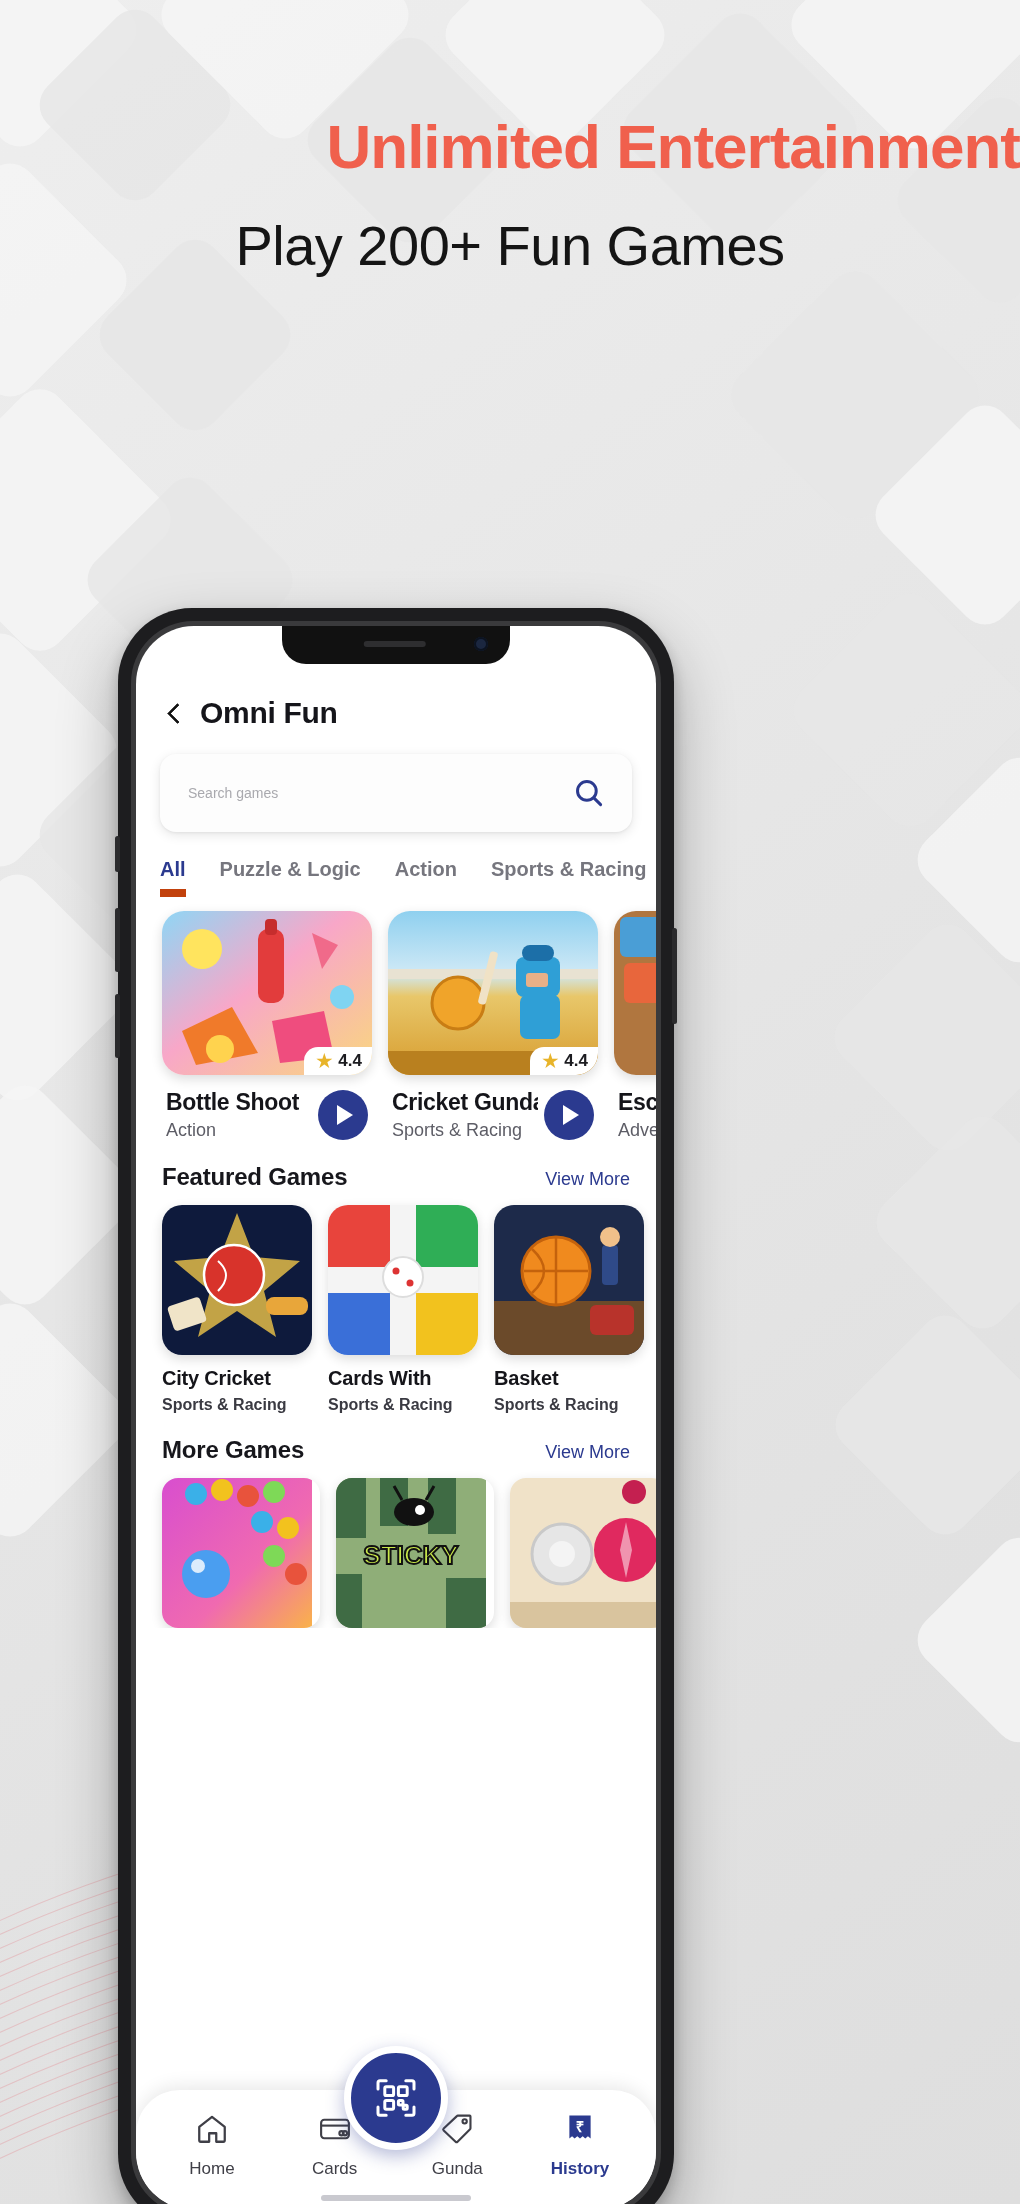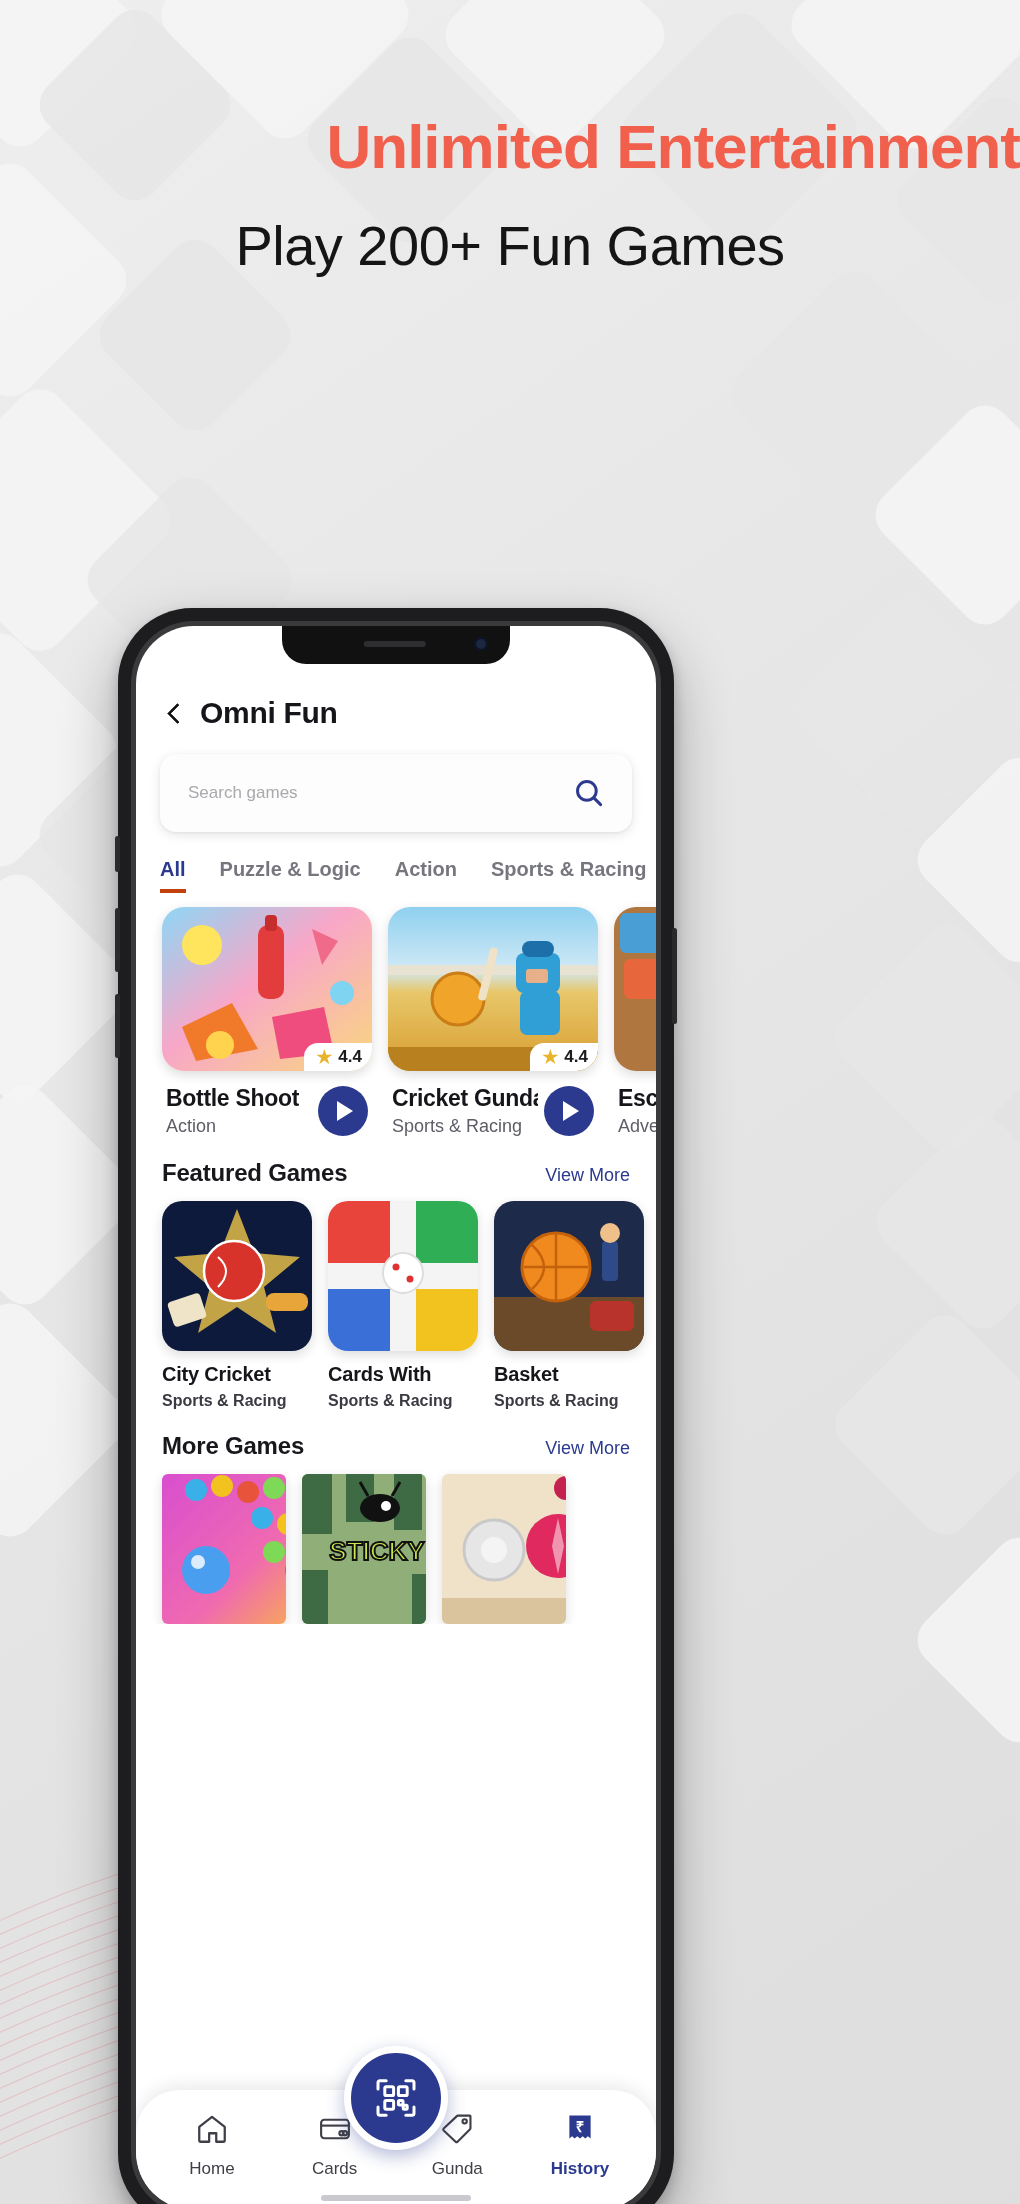--- a/index.html
+++ b/index.html
@@ -47,28 +47,28 @@
   .app{position:absolute;inset:0;padding-top:52px;box-sizing:border-box;}
   .app-header{display:flex;align-items:center;gap:16px;padding:18px 28px 6px 28px;}
   .back-chevron{width:20px;height:20px;flex:none;position:relative;}
   .back-chevron:before{content:"";position:absolute;left:6px;top:3px;width:12px;height:12px;
     border-left:3px solid #111;border-bottom:3px solid #111;transform:rotate(45deg);border-radius:1px;}
   .app-title{font-size:30px;font-weight:bold;color:#15151a;letter-spacing:-.3px;}
   
   .search-box{margin:18px 24px 0 24px;height:78px;background:#fdfdfd;border-radius:16px;
     box-shadow:0 3px 12px rgba(0,0,0,.10), 0 1px 3px rgba(0,0,0,.06);
     display:flex;align-items:center;padding:0 26px;justify-content:space-between;}
-  .search-input{border:none;outline:none;background:transparent;font-size:17px;
+  .search-input{border:none;outline:none;background:transparent;font-size:14px;
     color:#3b82f6;font-family:"Liberation Sans",sans-serif;width:330px;}
   .search-input::placeholder{color:#a9a9ae;}
   .search-icon svg{display:block;}
   
   .tabs{display:flex;gap:34px;padding:26px 24px 0 24px;overflow:hidden;white-space:nowrap;}
   .tab{font-size:20px;color:#76767e;font-weight:bold;padding-bottom:8px;flex:none;}
-  .tab.active{color:#2b3a8f;border-bottom:4px solid #c2410c;}
+  .tab.active{color:#2b3a8f;border-bottom:8px solid #c2410c;}
   
   .sec-head{display:flex;align-items:baseline;justify-content:space-between;
     padding:22px 26px 0 26px;}
   .sec-title{font-size:24px;font-weight:bold;color:#17171c;letter-spacing:-.2px;}
   .view-more{font-size:18px;font-weight:normal;color:#2b3a8f;}
   
   .mp-row{display:flex;gap:16px;padding:14px 0 0 26px;overflow:hidden;}
   .mp-card{flex:none;width:210px;}
   .mp-thumb{position:relative;width:210px;height:164px;border-radius:22px;overflow:hidden;
     box-shadow:0 4px 12px rgba(0,0,0,.14);}
@@ -86,21 +86,21 @@
     border-top:10px solid transparent;border-bottom:10px solid transparent;margin-left:4px;}
   
   .ft-row{display:flex;gap:16px;padding:14px 0 0 26px;overflow:hidden;}
   .ft-card{flex:none;width:150px;}
   .ft-thumb{width:150px;height:150px;border-radius:20px;overflow:hidden;
     box-shadow:0 4px 12px rgba(0,0,0,.14);}
   .ft-name{font-size:20px;font-weight:bold;color:#15151a;margin-top:12px;white-space:nowrap;letter-spacing:-.2px;}
   .ft-cat{font-size:16px;font-weight:bold;color:#3a3a42;margin-top:6px;white-space:nowrap;}
   
   .mg-row{display:flex;gap:16px;padding:14px 0 0 26px;overflow:hidden;}
-  .mg-thumb{flex:none;width:124px;height:150px;border-radius:6px;overflow:hidden;
+  .mg-thumb{flex:none;width:158px;height:150px;border-radius:16px;overflow:hidden;
     box-shadow:0 4px 12px rgba(0,0,0,.14);}
   
   .bottom-nav{position:absolute;left:0;right:0;bottom:0;height:120px;background:#fff;
     border-radius:44px 44px 58px 58px;display:flex;align-items:flex-start;
     justify-content:space-between;padding:22px 30px 0 30px;box-sizing:border-box;
     box-shadow:0 -4px 18px rgba(0,0,0,.09);z-index:12;}
   .nav-item{width:92px;display:flex;flex-direction:column;align-items:center;gap:9px;}
   .nav-label{font-size:17px;color:#3f3f47;}
   .nav-item.active .nav-label{color:#2b3a8f;font-weight:bold;}
   .scan-btn{position:absolute;left:50%;transform:translateX(-50%);top:-44px;

